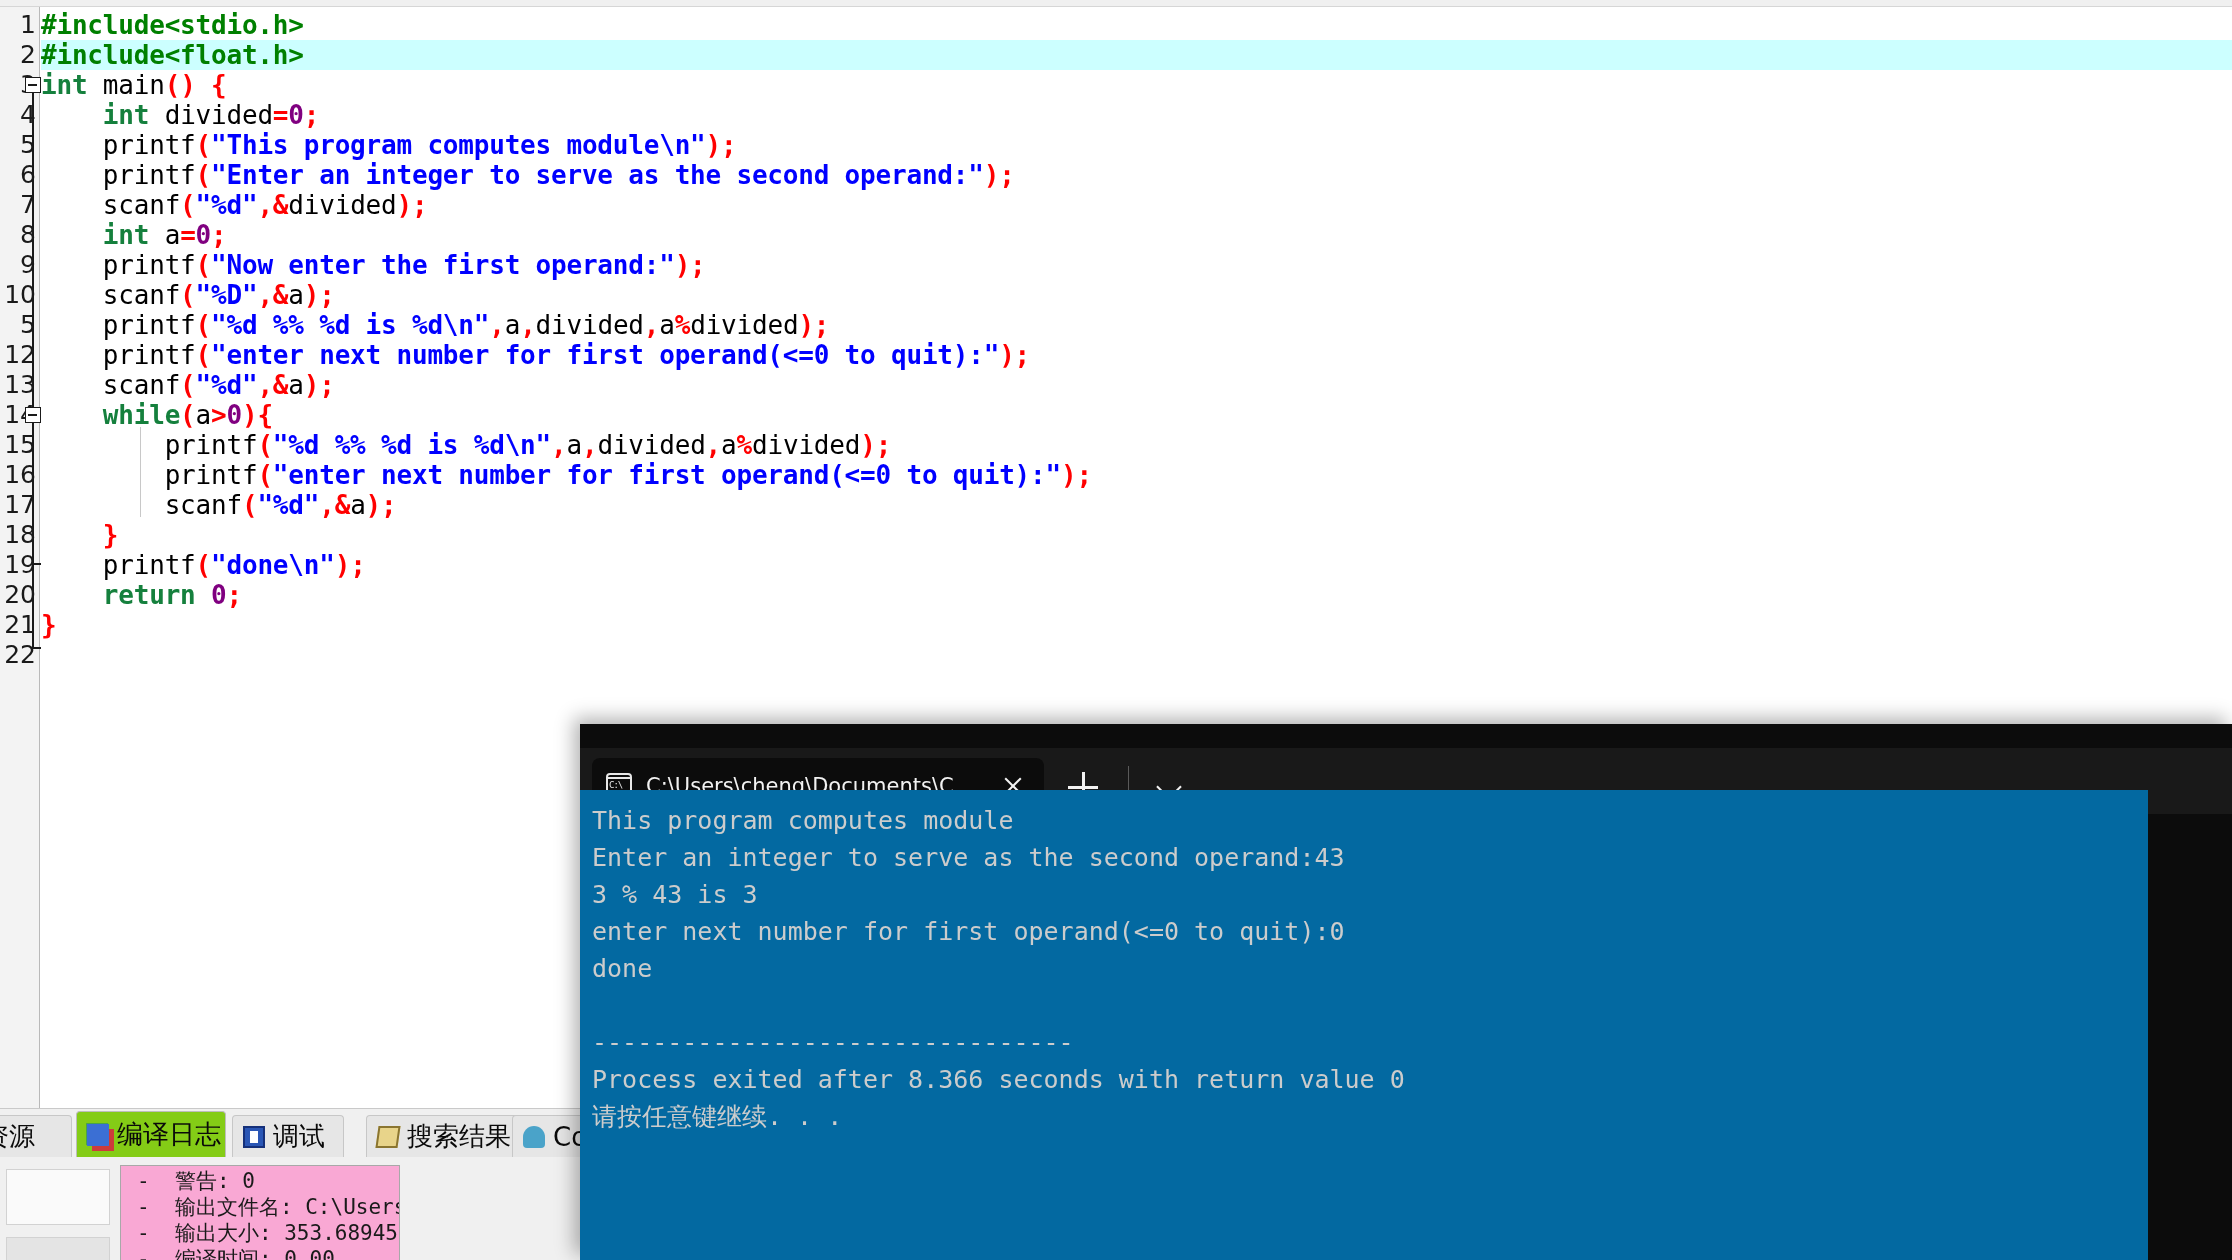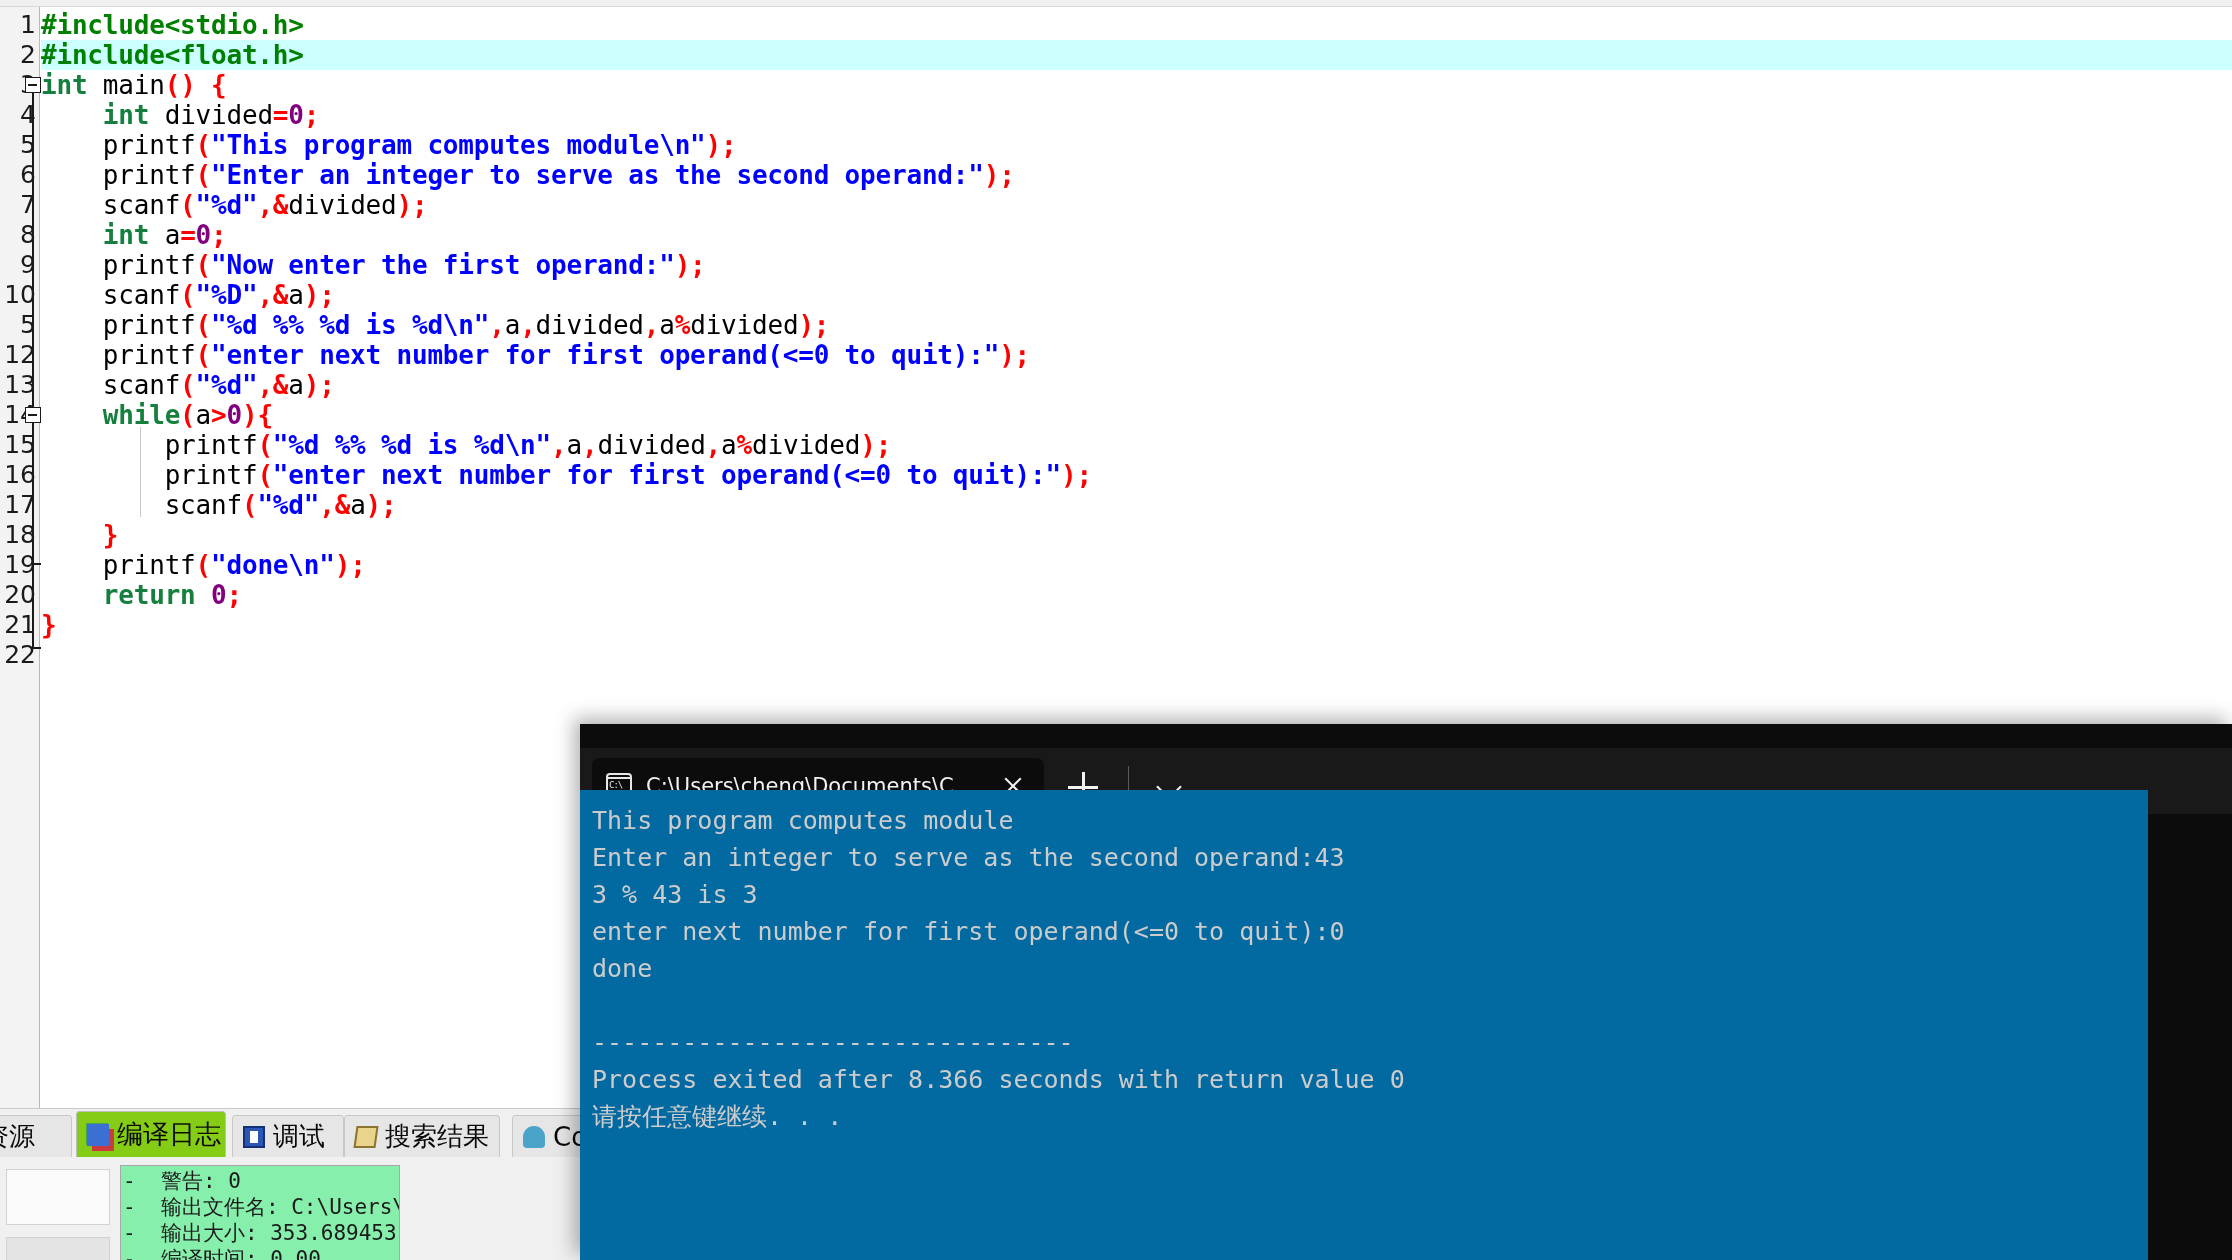--- a/index.html
+++ b/index.html
@@ -204,24 +204,24 @@
   .ico-debug { background: #2a56b5; border: 2px solid #15307a; }
   .ico-debug::after {
     content: ""; position: absolute; left: 5px; top: 3px;
     width: 8px; height: 12px; background: #ffffff;
   }
   .ico-search { background: #e8d48a; border: 2px solid #8a7530; transform: skewX(-8deg); }
   .ico-compile { background: #4aa3c9; border-radius: 50% 50% 4px 4px; }
   .log-box {
     position: absolute; left: 120px; top: 56px;
     width: 280px; height: 96px;
-    background: #86efac;
+    background: #f9a8d4;
     border: 1px solid #a8a8a8;
     overflow: hidden;
-    padding: 2px 0 0 2px;
+    padding: 2px 0 0 16px;
   }
   .log-line {
     font-family: "DejaVu Sans Mono", monospace;
     font-size: 21px; line-height: 26px;
     color: #1a1a1a;
     white-space: pre;
   }
   .side-box-a {
     position: absolute; left: 6px; top: 60px;
     width: 104px; height: 56px;
@@ -336,21 +336,21 @@
       <div class="panel-tab active" style="left:76px; width:150px">
         <span class="tab-ico ico-layers"></span>
         <span>编译日志</span>
       </div>
 
       <div class="panel-tab" style="left:232px; width:112px">
         <span class="tab-ico ico-debug"></span>
         <span>调试</span>
       </div>
 
-      <div class="panel-tab" style="left:344px; width:156px">
+      <div class="panel-tab" style="left:366px; width:156px">
         <span class="tab-ico ico-search"></span>
         <span>搜索结果</span>
       </div>
 
       <div class="panel-tab" style="left:512px; width:100px">
         <span class="tab-ico ico-compile"></span>
         <span>Co</span>
       </div>
     </div>
 

